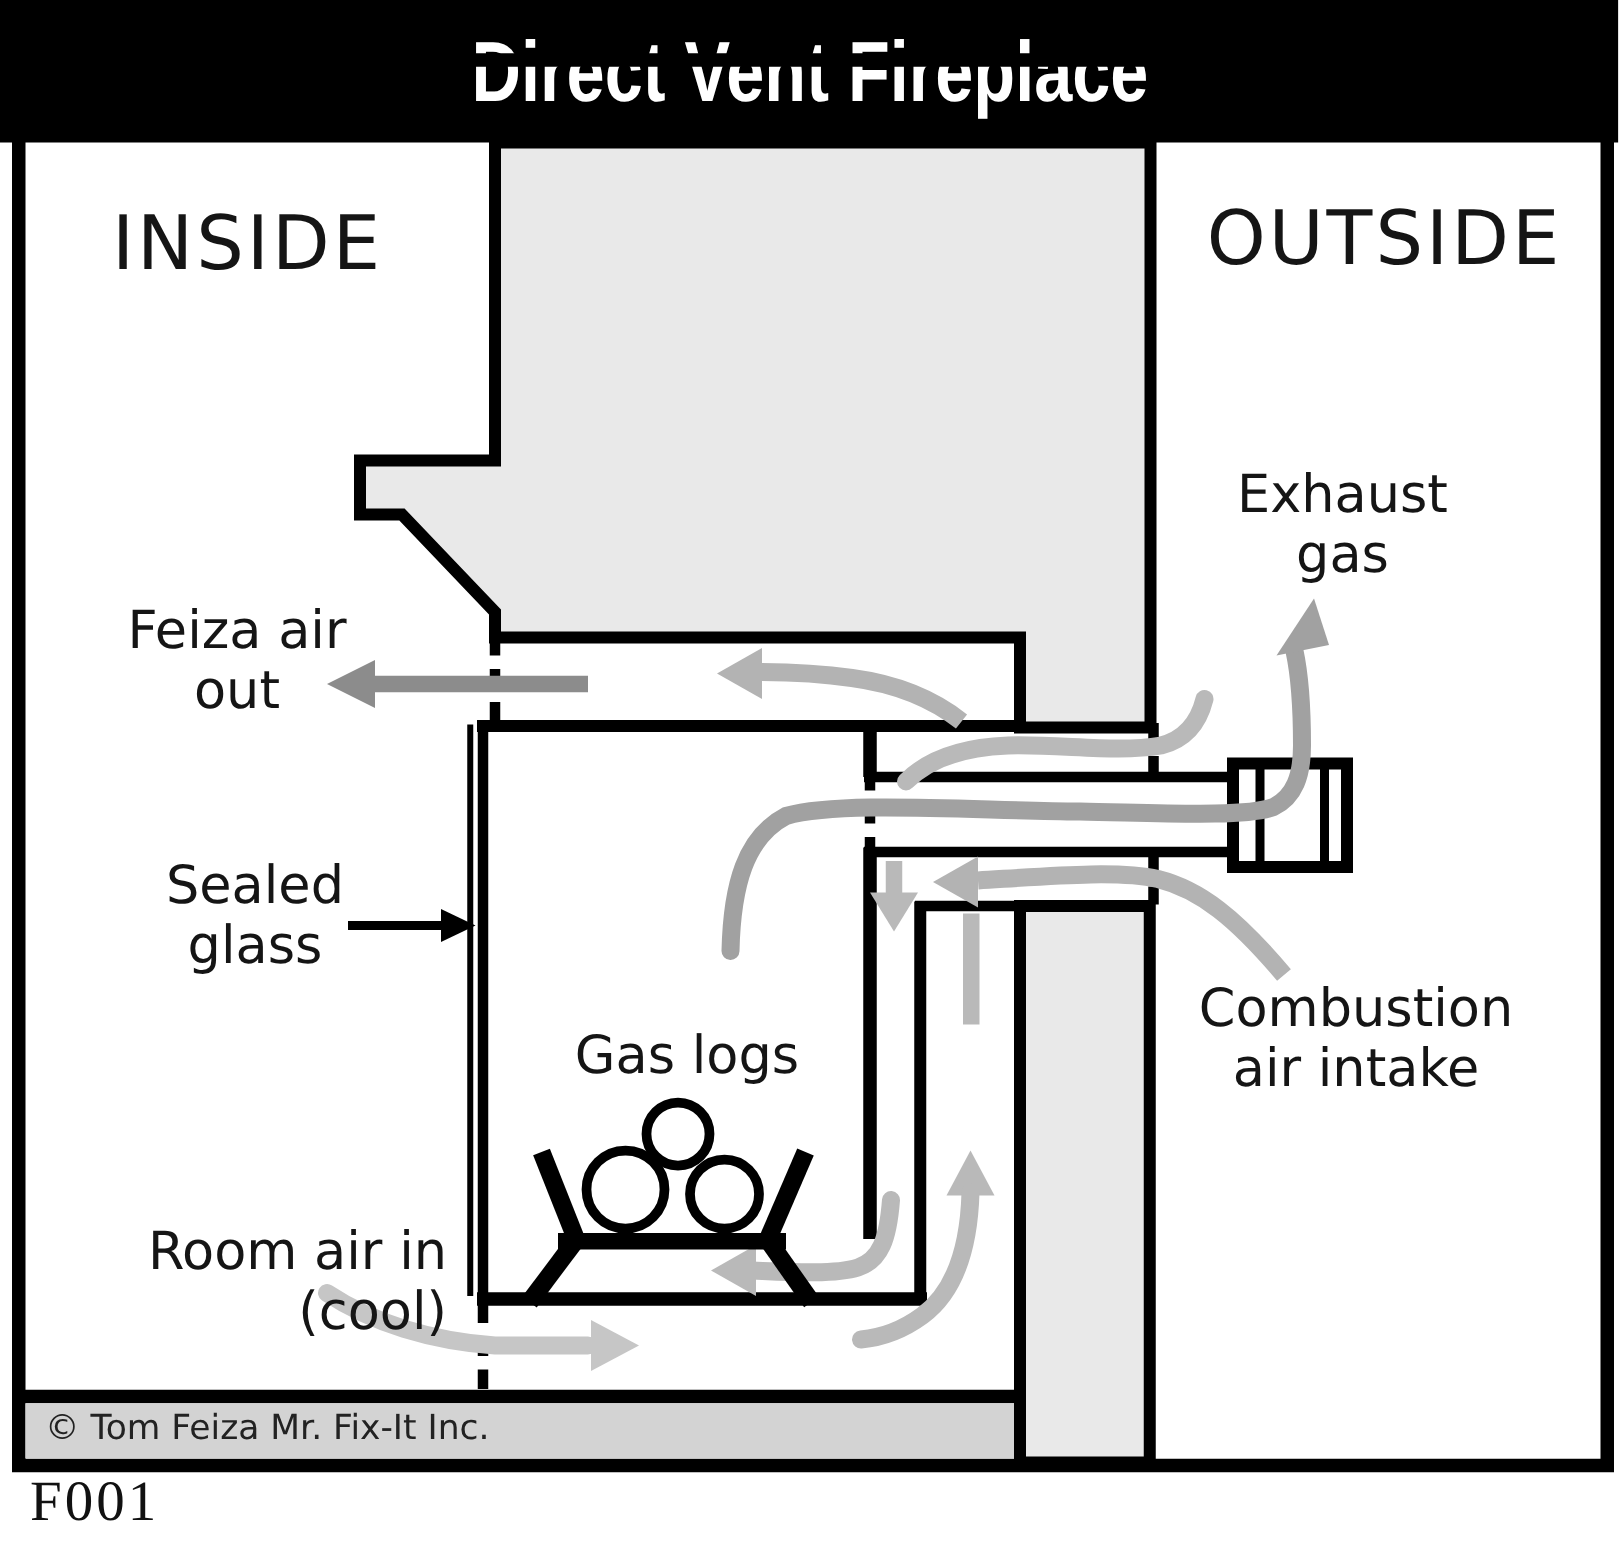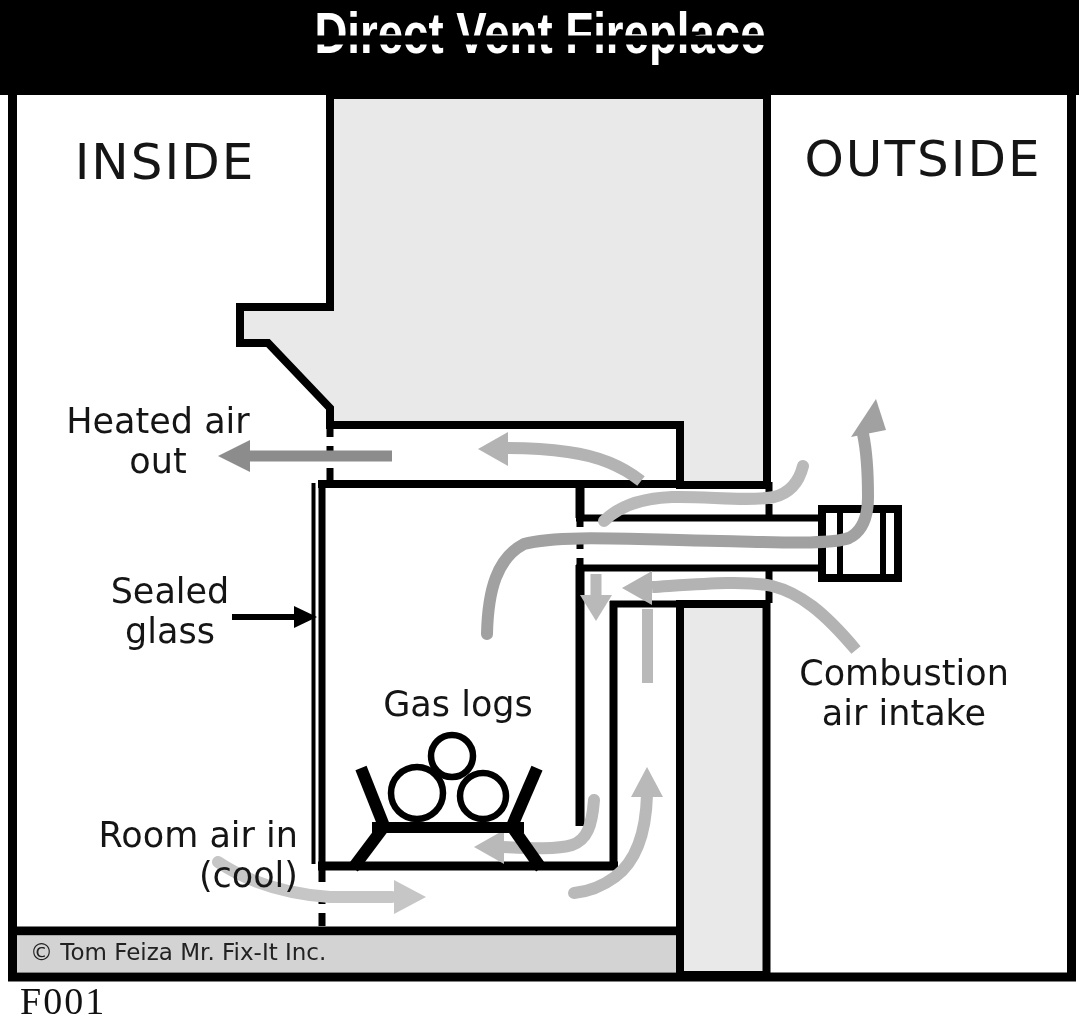--- a/index.html
+++ b/index.html
@@ -2,21 +2,21 @@
 <html><head>
 <meta charset="utf-8">
 <style>
   html,body{margin:0;padding:0;background:#fff;}
   .stage{
     position:relative;width:1079px;height:1029px;overflow:hidden;
     background:#ffffff;font-family:"DejaVu Sans", sans-serif;color:#111;
   }
   .hdr{
     position:absolute;left:0;top:0;width:1079px;height:95px;background:#000;
-    display:flex;justify-content:center;
+    display:flex;align-items:center;justify-content:center;
   }
   .hdr .title{
     color:#fff;font-size:57px;font-weight:bold;letter-spacing:0px;white-space:nowrap;
     transform:scaleX(0.80);transform-origin:center;
     font-family:"Liberation Sans", sans-serif;
   }
   svg.diagram{position:absolute;left:0;top:0;}
   .lbl{
     position:absolute;text-align:center;font-size:35px;line-height:40px;
     color:#151515;letter-spacing:0px;
@@ -129,24 +129,28 @@
       <line x1="232" y1="617" x2="296" y2="617" stroke="#000" stroke-width="6"></line>
       <polygon points="294,606 294,628 317,617" fill="#000"></polygon>
     </g>
   </svg>
 
   <div class="lbl zone" style="left:40px;top:140px;width:250px;">INSIDE</div>
 
   <div class="lbl zone" style="left:798px;top:137px;width:250px;">OUTSIDE</div>
 
   <div class="lbl" style="left:38px;top:401px;width:240px;">
-    <span>Heated air</span><br>
+    <span>Feiza air</span><br>
     <span>out</span>
   </div>
 
+  <div class="lbl" style="left:775px;top:310px;width:240px;">
+    <span>Exhaust</span><br>
+    <span>gas</span>
+  </div>
 
   <div class="lbl" style="left:50px;top:571px;width:240px;">
     <span>Sealed</span><br>
     <span>glass</span>
   </div>
 
   <div class="lbl" style="left:338px;top:684px;width:240px;">Gas logs</div>
 
   <div class="lbl" style="left:58px;top:815px;width:240px;text-align:right;">
     <span>Room air in</span><br>

